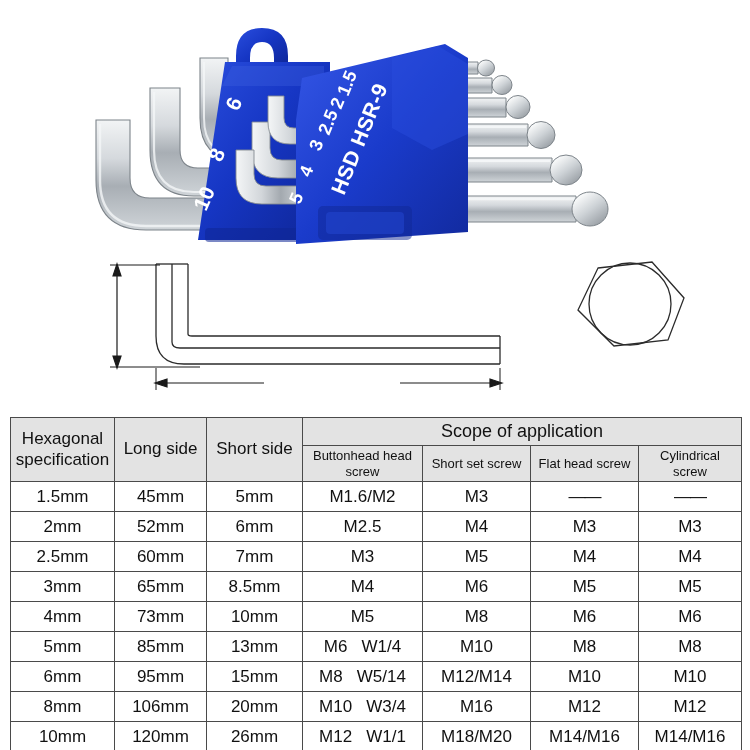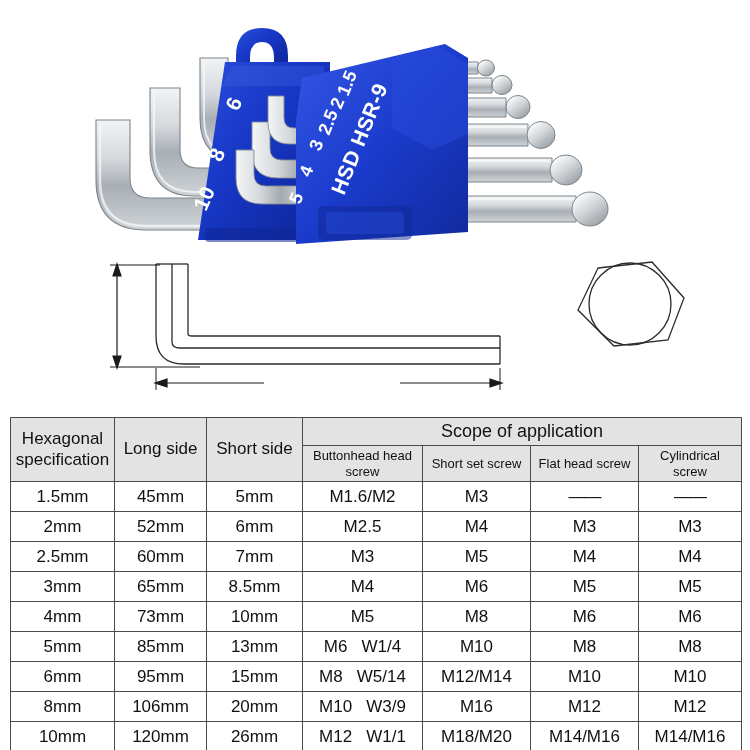--- a/index.html
+++ b/index.html
@@ -349,21 +349,21 @@
           <td>15mm</td>
           <td class="gap-val">M8   W5/14</td>
           <td>M12/M14</td>
           <td>M10</td>
           <td>M10</td>
         </tr>
         <tr>
           <td>8mm</td>
           <td>106mm</td>
           <td>20mm</td>
-          <td class="gap-val">M10   W3/9</td>
+          <td class="gap-val">M10   W3/4</td>
           <td>M16</td>
           <td>M12</td>
           <td>M12</td>
         </tr>
         <tr>
           <td>10mm</td>
           <td>120mm</td>
           <td>26mm</td>
           <td class="gap-val">M12   W1/1</td>
           <td>M18/M20</td>

